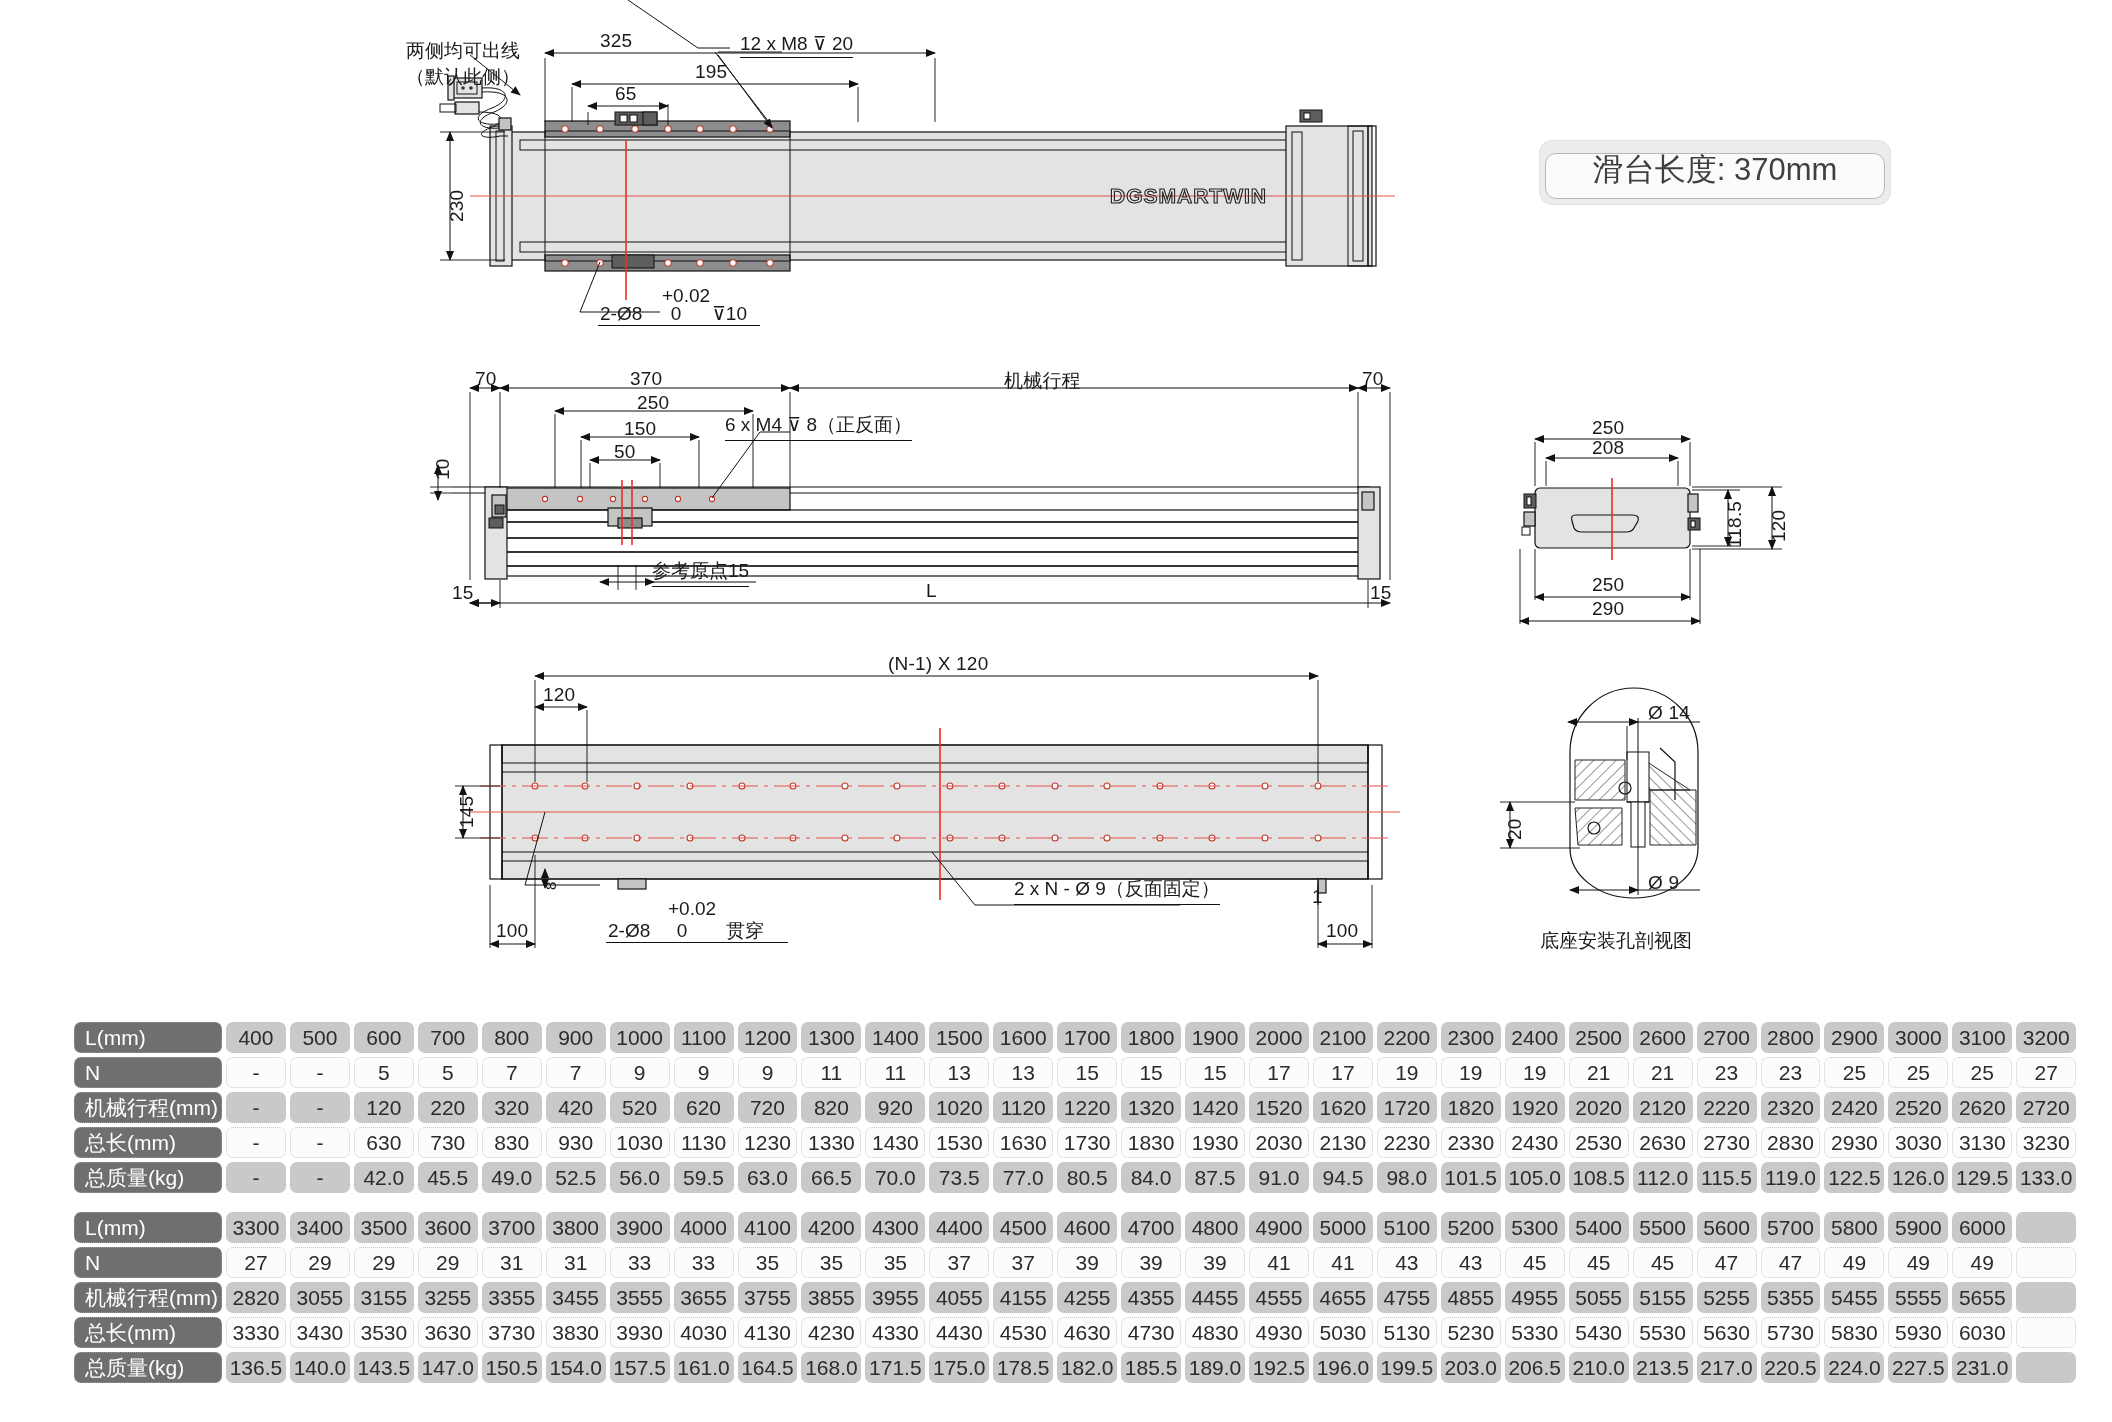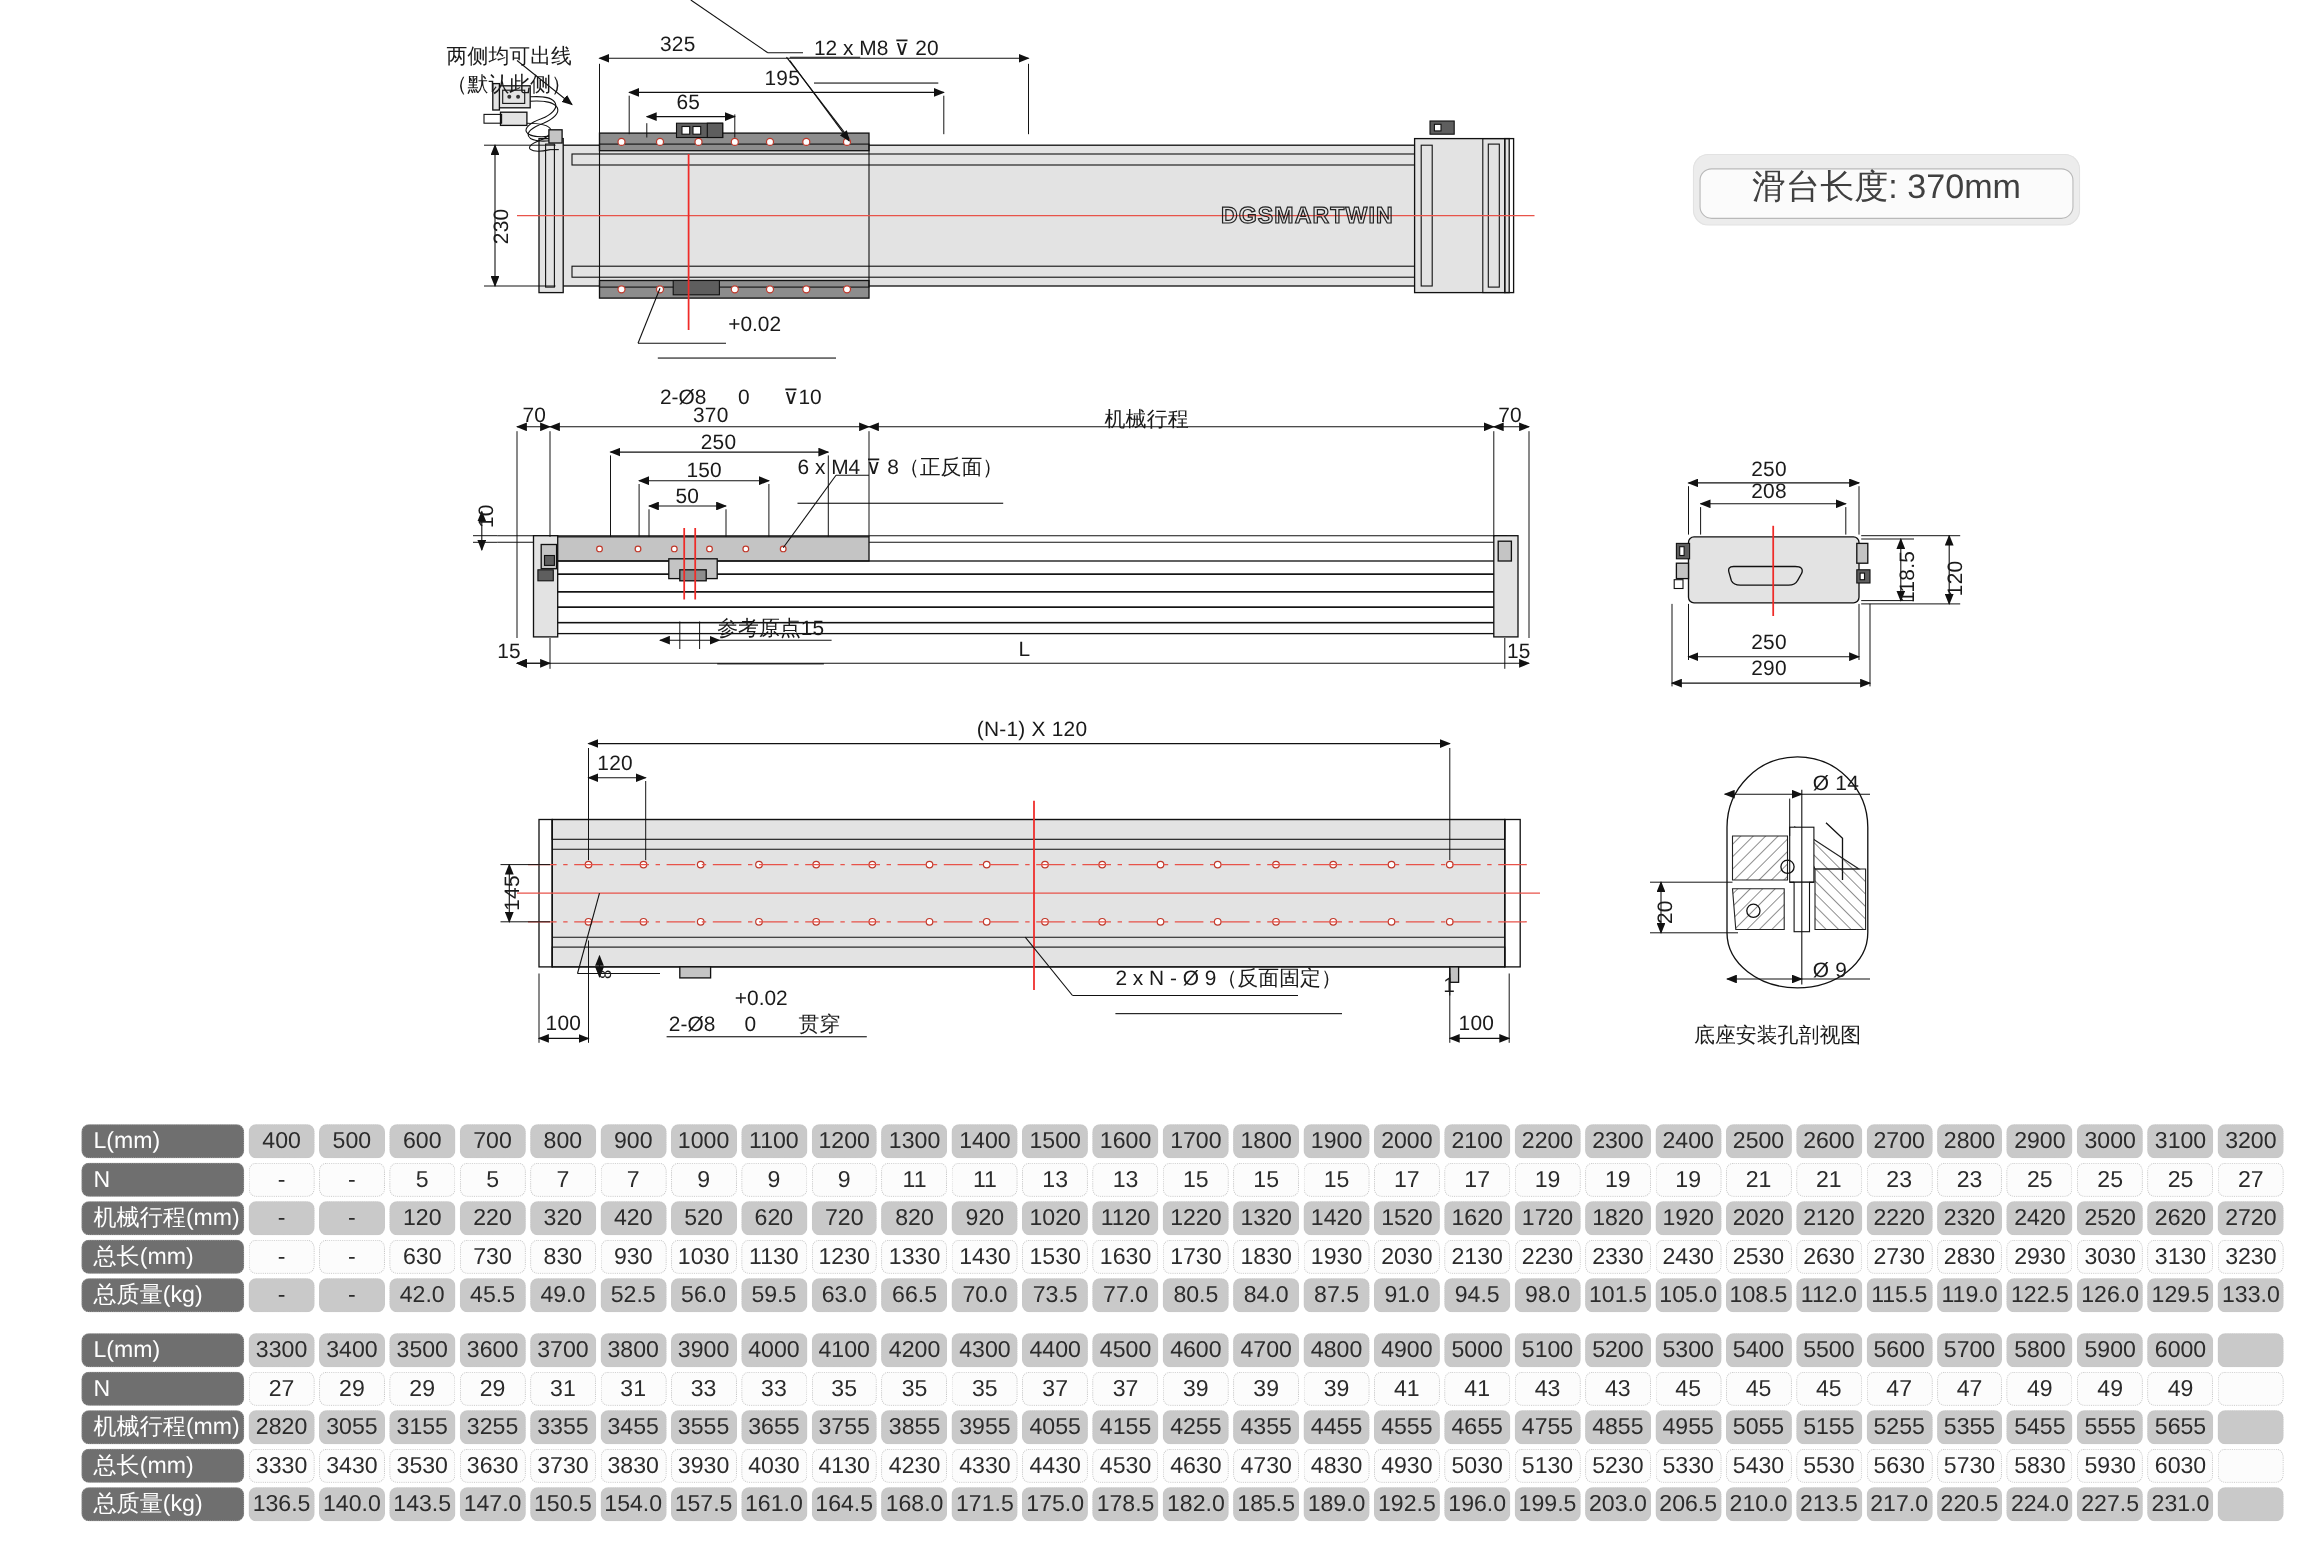--- a/index.html
+++ b/index.html
@@ -30,21 +30,21 @@
     transform: rotate(-90deg);
     transform-origin: left top;
   }
   .note-text {
     position: absolute;
     font-family: "Liberation Sans", sans-serif;
     font-size: 19px;
     color: #1a1a1a;
     white-space: nowrap;
     border-bottom: 1.4px solid #111;
-    padding-bottom: 19px;
+    padding-bottom: 2px;
   }
   .note-plain {
     position: absolute;
     font-size: 19px;
     color: #1a1a1a;
     white-space: nowrap;
   }
   .cap-text {
     position: absolute;
     font-size: 19px;
@@ -508,21 +508,21 @@
   </svg>
 
   <div class="note-plain" style="left:406px; top:38px;">两侧均可出线</div>
   <div class="note-plain" style="left:406px; top:64px;">（默认此侧）</div>
   <div class="note-text" style="left:740px; top:32px;">12 x M8 ⊽ 20</div>
   <div class="dim-text" style="left:600px; top:30px;">325</div>
   <div class="dim-text" style="left:695px; top:61px;">195</div>
   <div class="dim-text" style="left:615px; top:83px;">65</div>
   <div class="dim-text vert" style="left:446px; top:222px;">230</div>
   <div class="note-plain" style="left:662px; top:285px;">+0.02</div>
-  <div class="note-text" style="left:600px; top:302px; border-bottom:none;margin-top:47px;">
+  <div class="note-text" style="left:600px; top:302px; border-bottom:none;">
     <span>2-Ø8</span>
     <span style="display:inline-block;width:18px"></span>
     <span>0</span>
     <span style="display:inline-block;width:20px"></span>
     <span>⊽10</span>
   </div>
   <div class="abs" style="left:598px; top:325px; width:162px; border-bottom:1.4px solid #111;"></div>
 
   <div class="dim-text" style="left:475px; top:368px;">70</div>
   <div class="dim-text" style="left:630px; top:368px;">370</div>

